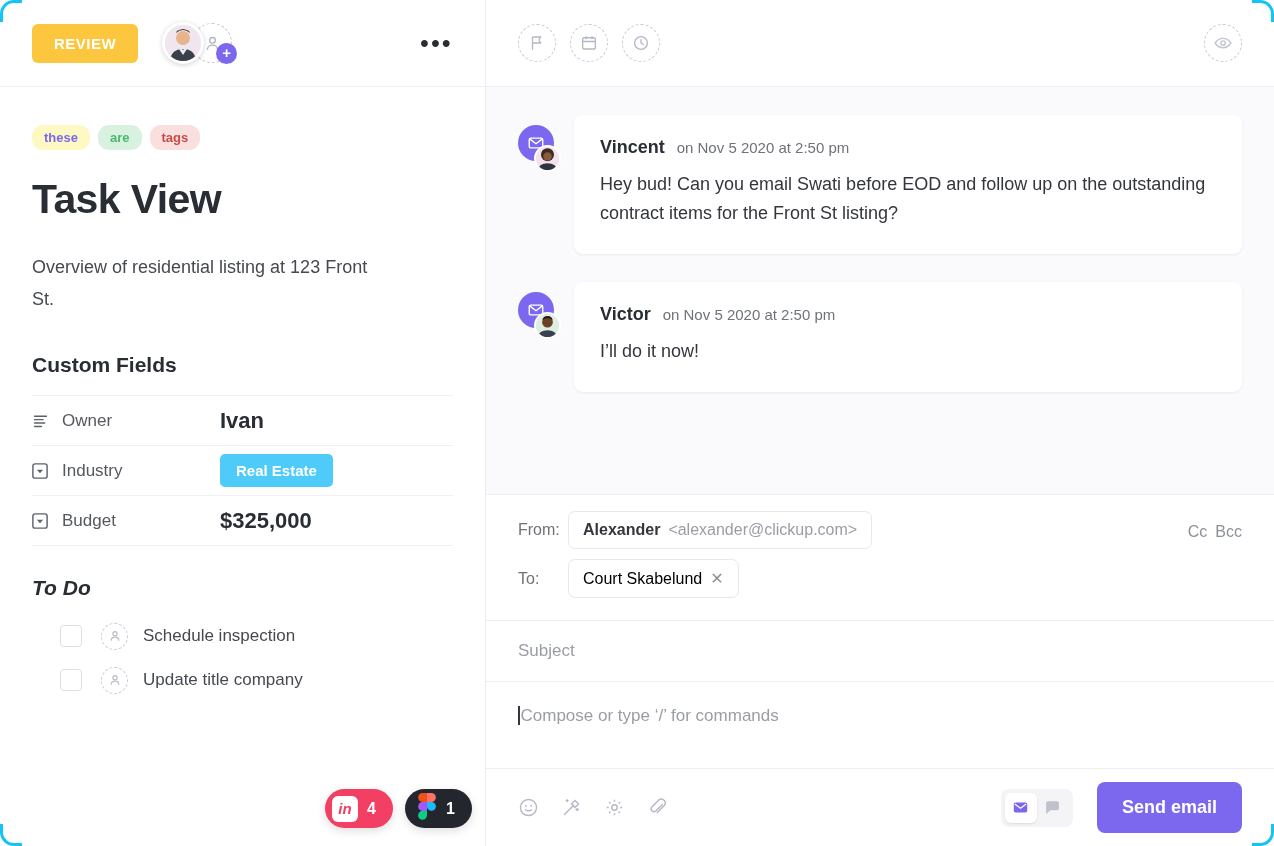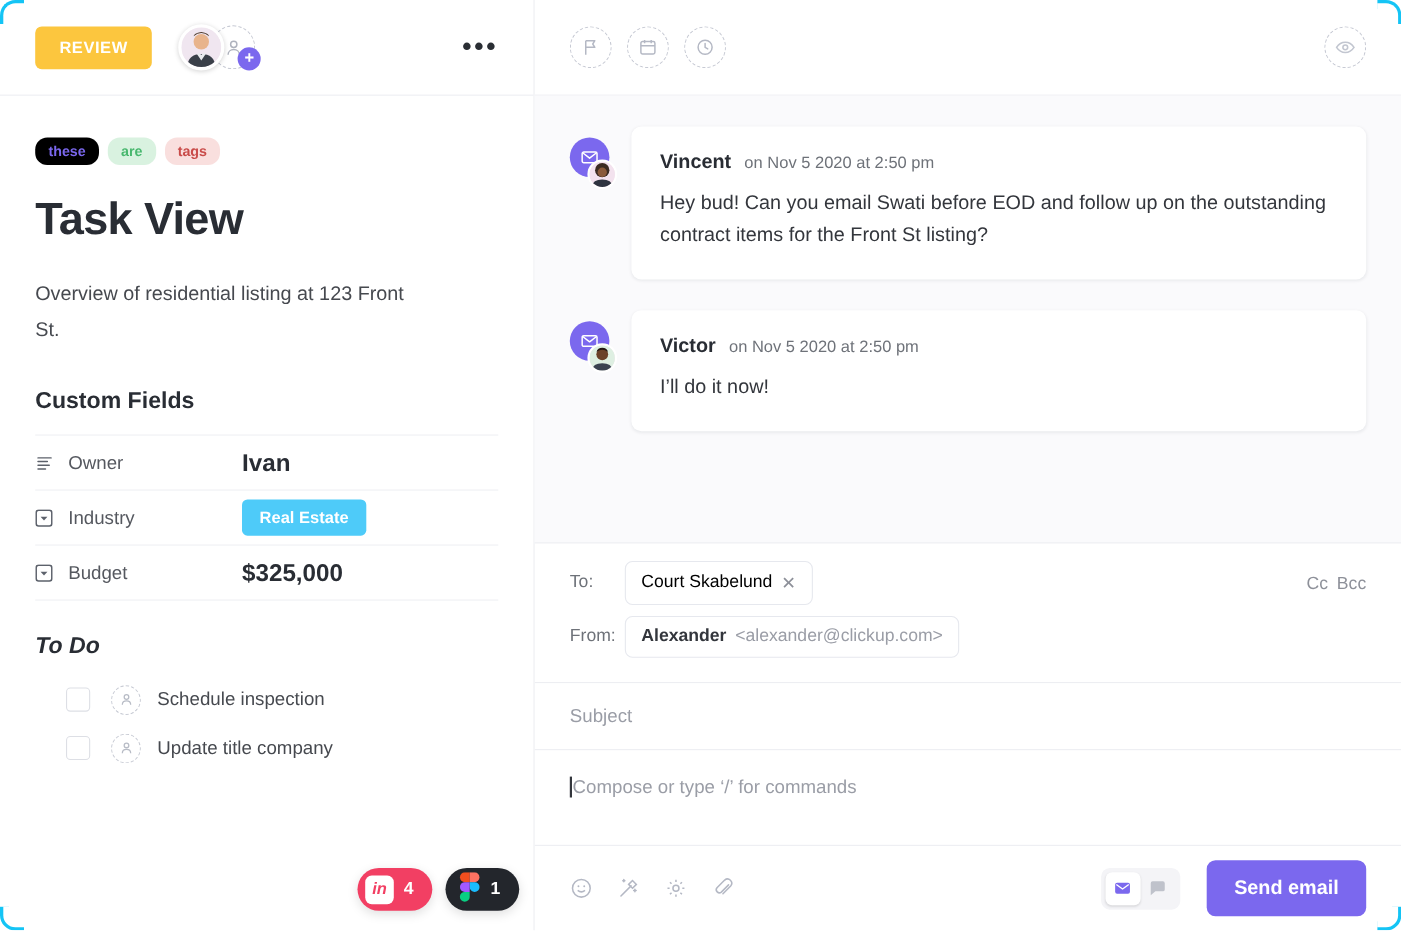--- a/index.html
+++ b/index.html
@@ -69,21 +69,21 @@
   }
   .dots-menu {
     position: absolute; right: 32px; top: 50%; transform: translateY(-50%);
     letter-spacing: 2.5px; font-size: 24px; color: #2A2E34; line-height: 10px;
     cursor: pointer; font-weight: bold;
   }
 
   .left-body { padding: 38px 32px 0 32px; }
   .tags { display: flex; gap: 8px; margin-bottom: 26px; }
   .tag { font-size: 13px; font-weight: bold; padding: 5px 12px; border-radius: 11px; }
-  .tag-these { background: #000000; color: #7B68EE; }
+  .tag-these { background: #fef9c3; color: #7B68EE; }
   .tag-are { background: #D9F2E0; color: #49B86F; }
   .tag-tags { background: #F9DFDE; color: #C94B49; }
 
   .task-title {
     font-size: 41px; font-weight: bold; color: #292D34;
     letter-spacing: -.6px; margin-bottom: 28px;
   }
   .task-desc {
     font-size: 18px; color: #46494F; line-height: 1.78;
     max-width: 350px; margin-bottom: 38px;
@@ -429,31 +429,31 @@
             <span class="c-time">on Nov 5 2020 at 2:50 pm</span>
           </div>
           <div class="c-text">I’ll do it now!</div>
         </div>
       </div>
     </div>
 
     <div class="composer">
       <div class="recips">
         <div class="recip-row">
+          <span class="recip-label">From:</span>
+          <div class="chip">
+            <span class="chip-name">Alexander</span>
+            <span class="chip-email">&lt;alexander@clickup.com&gt;</span>
+          </div>
+        </div>
+        <div class="recip-row">
           <span class="recip-label">To:</span>
           <div class="chip">
             <span>Court Skabelund</span>
             <span class="chip-x">✕</span>
-          </div>
-        </div>
-        <div class="recip-row">
-          <span class="recip-label">From:</span>
-          <div class="chip">
-            <span class="chip-name">Alexander</span>
-            <span class="chip-email">&lt;alexander@clickup.com&gt;</span>
           </div>
         </div>
         <div class="ccbcc">
           <span>Cc</span>
           <span>Bcc</span>
         </div>
       </div>
 
       <div class="subject">Subject</div>
 

